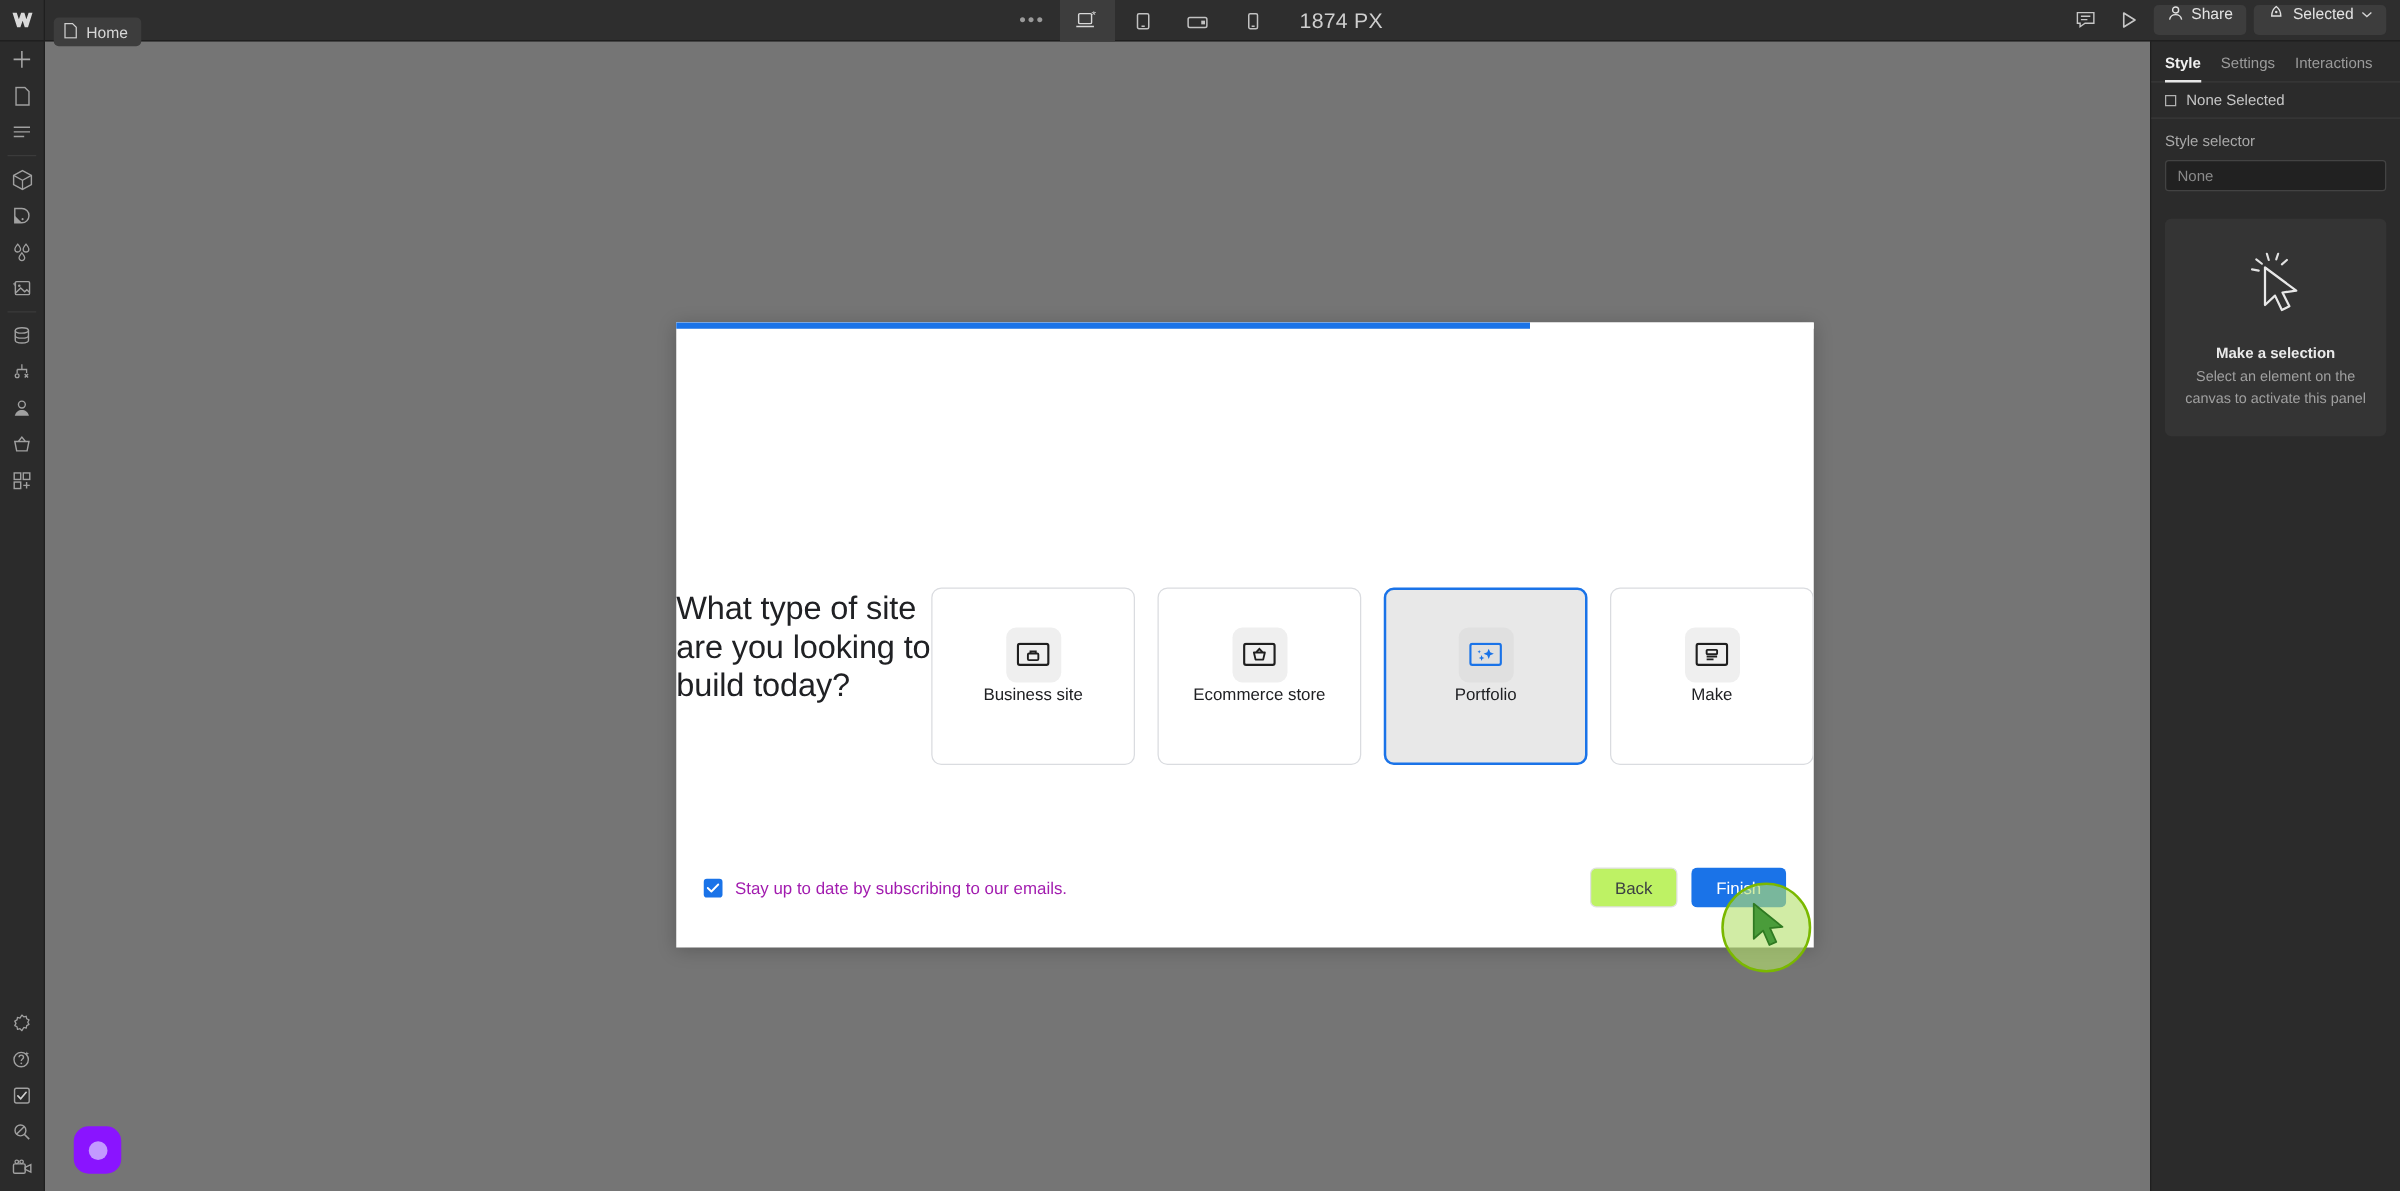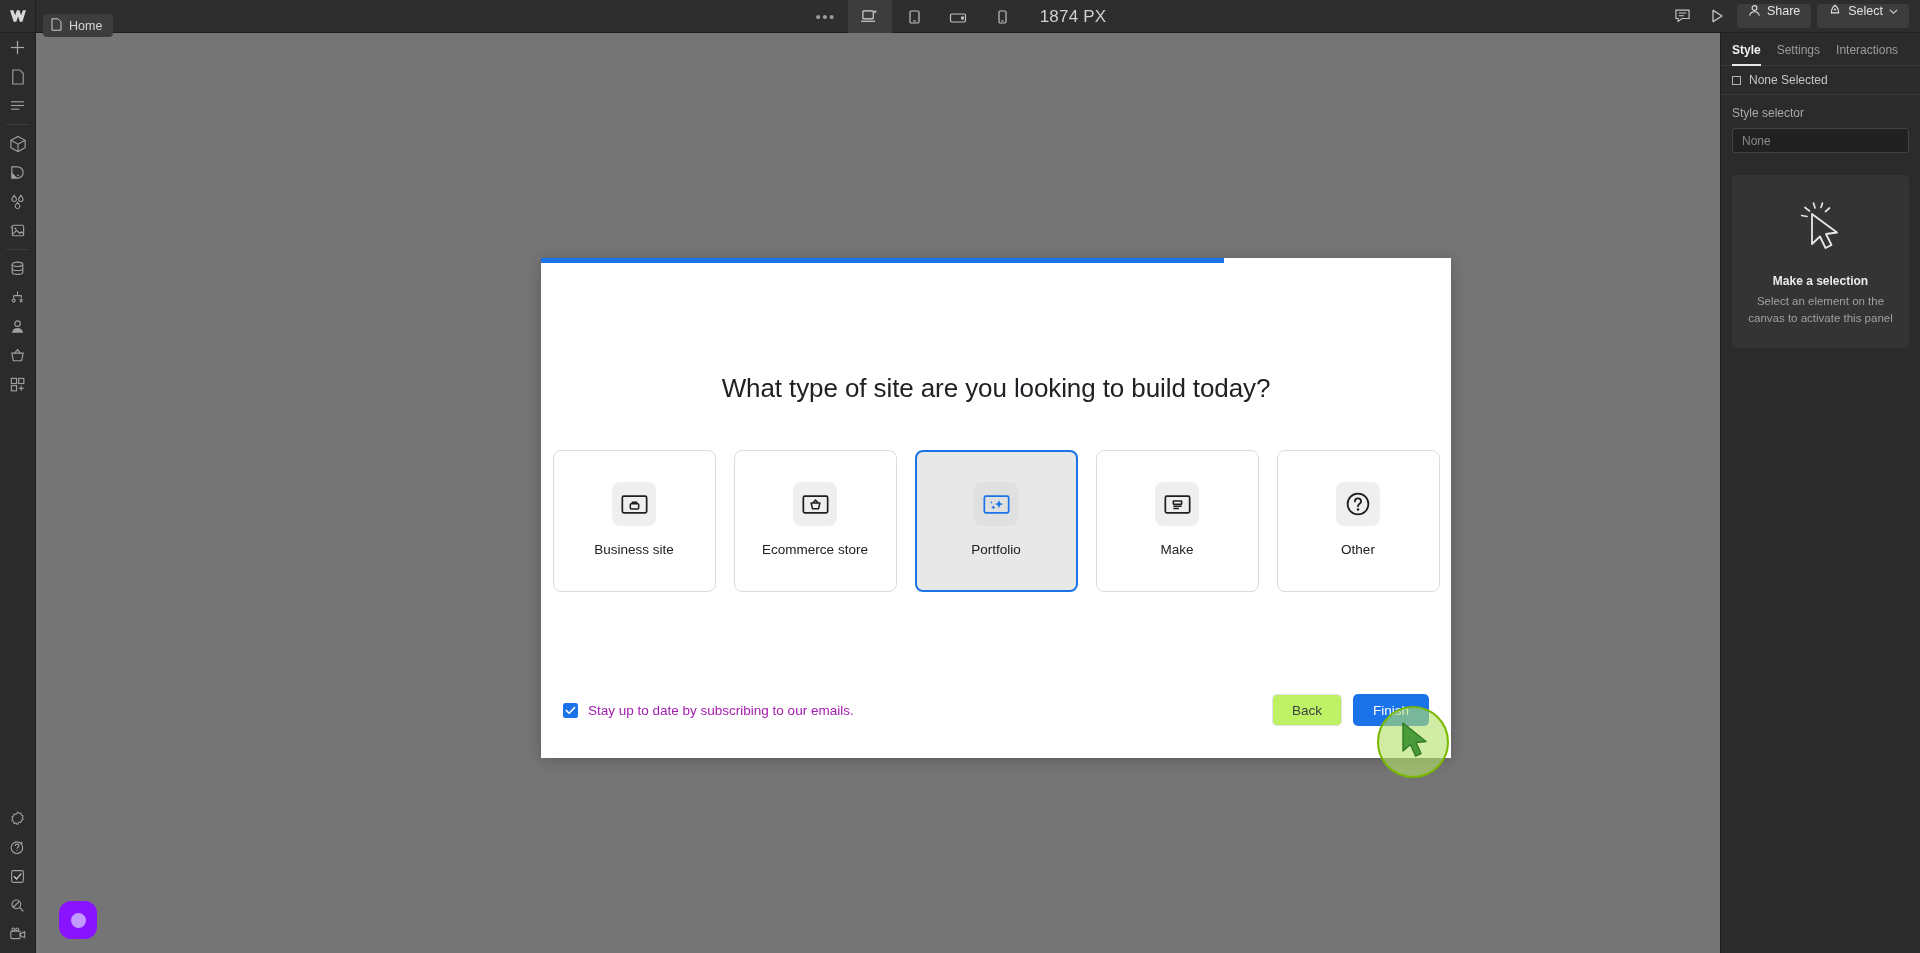--- a/index.html
+++ b/index.html
@@ -94,21 +94,21 @@
   .modal {
     position: absolute; left: 505px; top: 225px;
     width: 910px; height: 500px;
     background: #ffffff;
     display: flex; flex-direction: column;
     box-shadow: 0 2px 14px rgba(0,0,0,.22);
   }
   .progress-track { height: 5px; background: #ffffff; width: 100%; }
   .progress-fill { height: 5px; background: #1a73e8; }
   .modal-body {
-    flex: 1; display: flex; flex-direction: column;
+    flex: 1; display: flex; flex-direction: row;
     align-items: center; justify-content: flex-start;
     padding-top: 110px;
   }
   .modal-title {
     font-size: 26px; color: #202124; font-weight: 400; letter-spacing: -.1px;
   }
   .cards {
     display: flex; gap: 18px; margin-top: 46px;
   }
   .card {
@@ -123,21 +123,21 @@
     border: 2px solid #1a73e8; background: #e8e8e8;
     padding-top: 30px;
   }
   .card-icon {
     width: 44px; height: 44px; border-radius: 8px;
     background: #efefef;
     display: flex; align-items: center; justify-content: center;
   }
   .card.selected .card-icon { background: #e0e0e0; }
   .card-label {
-    margin-top: 16px; font-size: 13.5px; color: #202124;
+    margin-top: 2px; font-size: 13.5px; color: #202124;
   }
   .modal-footer {
     height: 96px; display: flex; align-items: center;
     padding: 0 22px 0 22px;
   }
   .check-row { display: flex; align-items: center; gap: 10px; }
   .checkbox {
     width: 15px; height: 15px; border-radius: 2.5px; background: #1a73e8;
     display: flex; align-items: center; justify-content: center;
   }
@@ -290,21 +290,21 @@
         </span>
         <span>Share</span>
       </div>
       <div class="pill">
         <span>
           <svg width="14" height="13" viewBox="0 0 14 14">
             <path d="M7 1.3c2.6 1.9 3.9 4.7 3.9 8.2H3.1C3.1 6 4.4 3.2 7 1.3z" fill="none" stroke="#e0e0e0" stroke-width="1.2"></path>
             <circle cx="7" cy="6" r="1.1" fill="#e0e0e0"></circle>
           </svg>
         </span>
-        <span>Select</span>
+        <span>Selected</span>
         <span>
           <svg width="9" height="7" viewBox="0 0 10 7">
               <path d="M1 1.8 L5 5.4 L9 1.8" fill="none" stroke="#d4d4d4" stroke-width="1.2"></path>
             </svg>
         </span>
       </div>
     </div>
   </div>
 
   <div class="body">
@@ -497,30 +497,20 @@
                 <svg width="27" height="19" viewBox="0 0 28 20">
                   <rect x="1.2" y="1.2" width="25.6" height="17.6" rx="1.6" fill="none" stroke="#1f1f1f" stroke-width="1.8"></rect>
                   <rect x="9.6" y="6.2" width="8.8" height="3.6" rx=".6" fill="none" stroke="#1f1f1f" stroke-width="1.6"></rect>
                   <line x1="9.6" y1="11.8" x2="18.4" y2="11.8" stroke="#1f1f1f" stroke-width="1.6"></line>
                   <line x1="9.6" y1="14.2" x2="15.4" y2="14.2" stroke="#1f1f1f" stroke-width="1.6"></line>
                 </svg>
               </div>
               <div class="card-label">Make</div>
             </div>
 
-            <div class="card">
-              <div class="card-icon">
-                <svg width="26" height="26" viewBox="0 0 26 26">
-                  <circle cx="13" cy="13" r="10.4" fill="none" stroke="#1f1f1f" stroke-width="1.8"></circle>
-                  <path d="M9.9 10.4c0-1.8 1.4-3.1 3.1-3.1s3.1 1.3 3.1 3.1c0 2.3-3.1 2.5-3.1 4.9" fill="none" stroke="#1f1f1f" stroke-width="1.8" stroke-linecap="round"></path>
-                  <circle cx="13" cy="18.4" r="1.25" fill="#1f1f1f"></circle>
-                </svg>
-              </div>
-              <div class="card-label">Other</div>
-            </div>
 
           </div>
         </div>
 
         <div class="modal-footer">
           <div class="check-row">
             <div class="checkbox">
               <svg width="11" height="9" viewBox="0 0 11 9">
                   <path d="M1.2 4.4 4.1 7.2 9.6 1.6" fill="none" stroke="#ffffff" stroke-width="1.5" stroke-linecap="round" stroke-linejoin="round"></path>
                 </svg>

